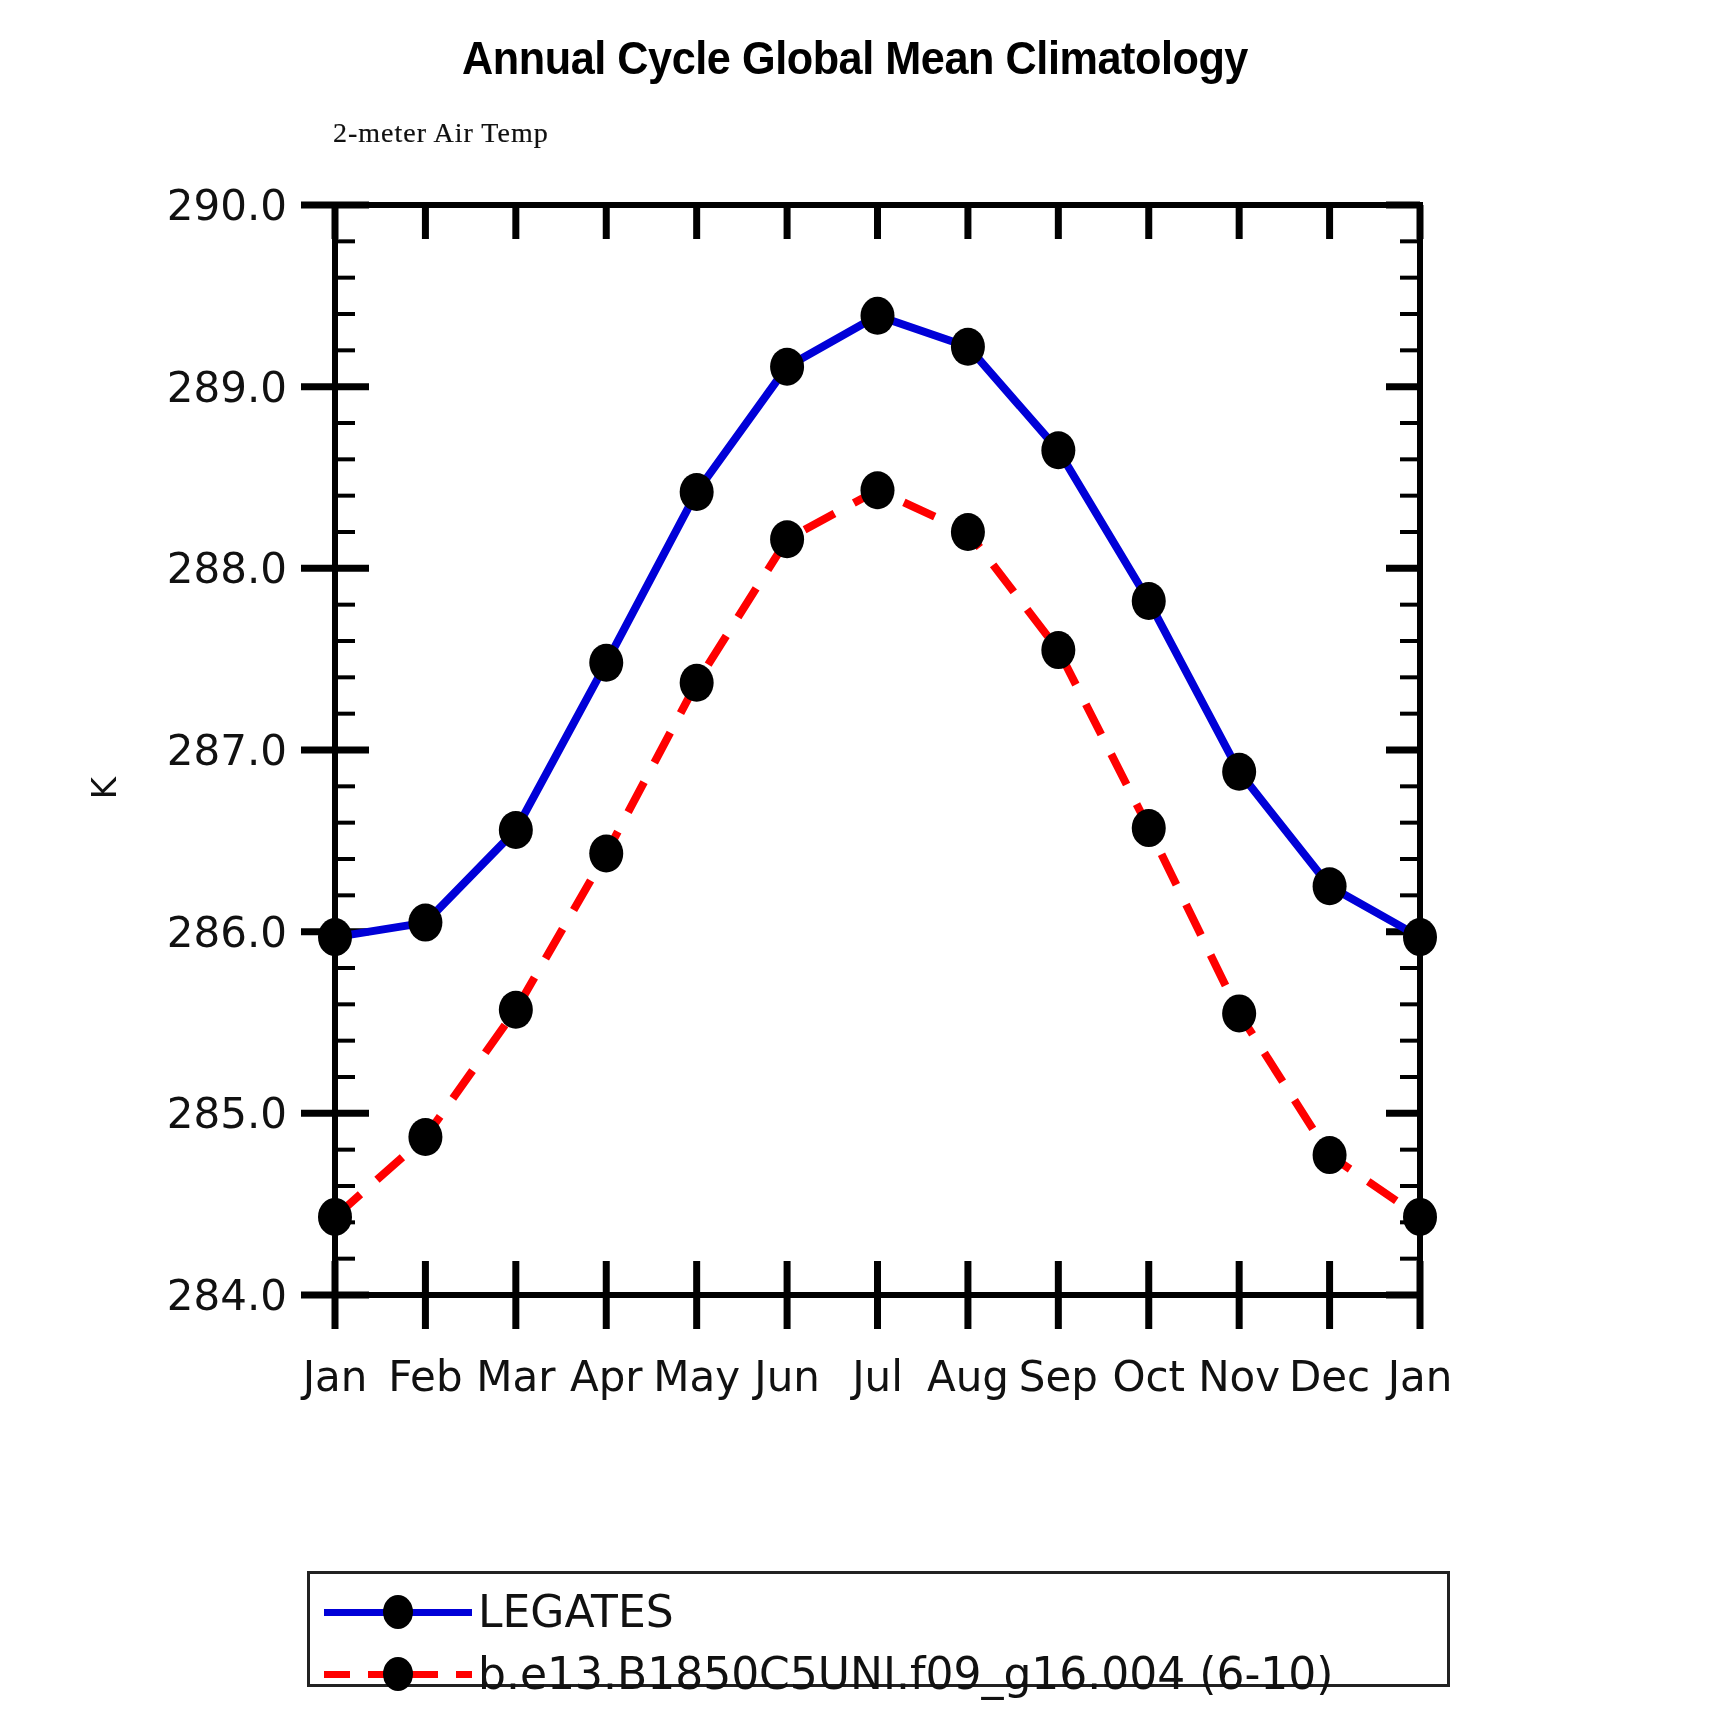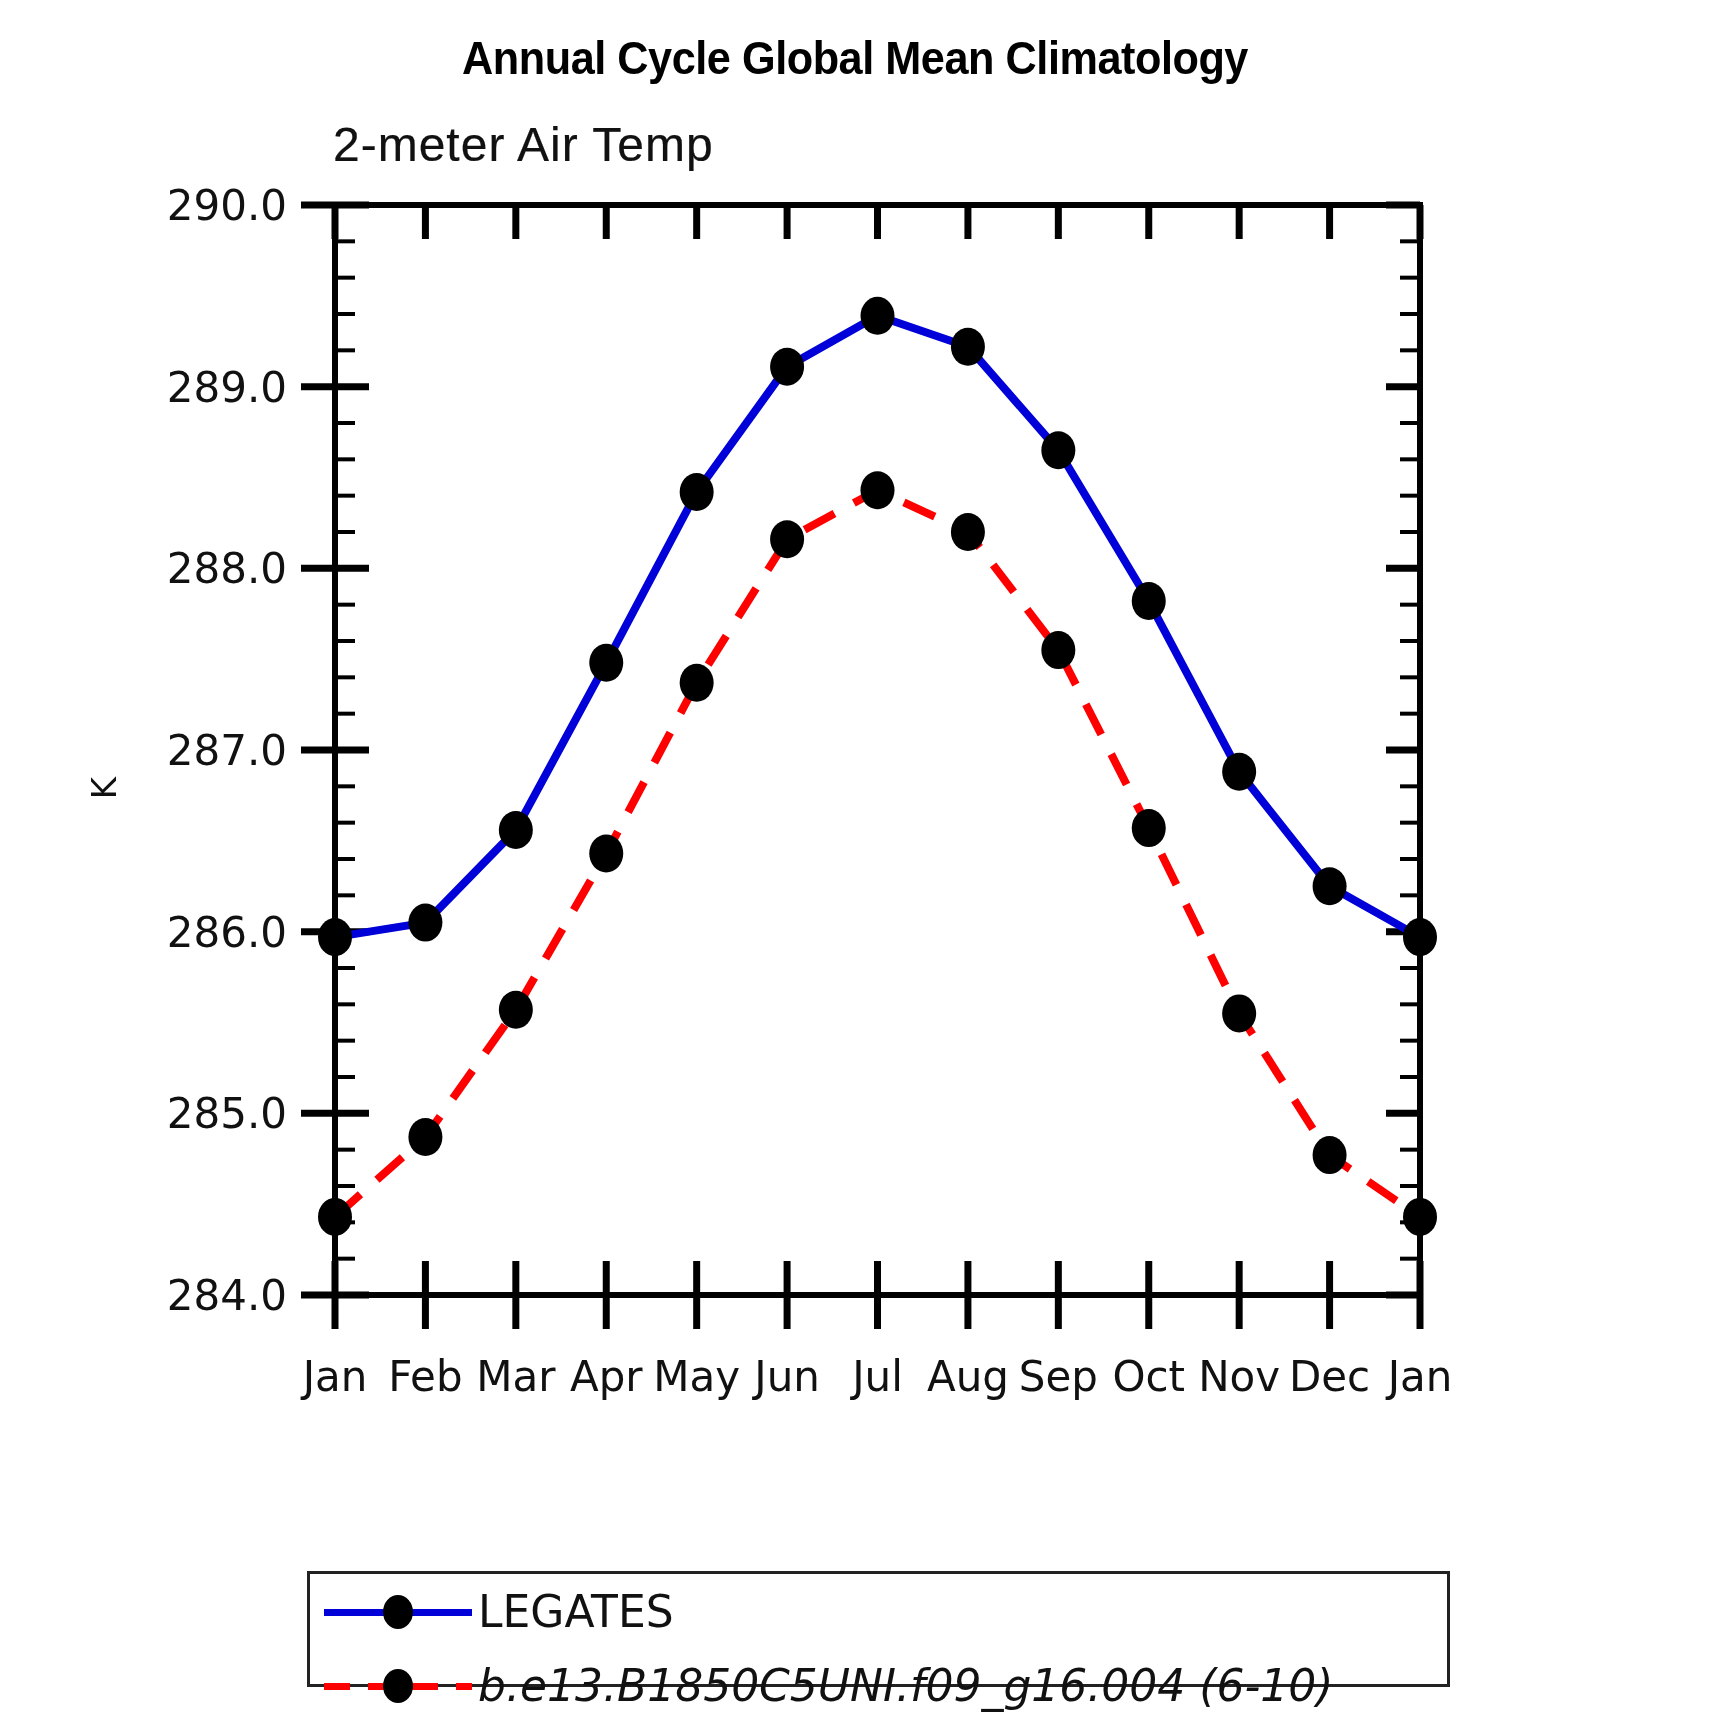--- a/index.html
+++ b/index.html
@@ -21,22 +21,22 @@
     font-size:47px;
     letter-spacing:-0.5px;
     transform:scaleX(0.92);
     transform-origin:center top;
     white-space:nowrap;
   }
 
   .subtitle {
     position:absolute;
     left:333px; top:117px;
-    font-family:Liberation Sans, sans-serif;
-    font-size:48px;
+    font-family:Liberation Serif, serif;
+    font-size:28px;
     font-weight:300;
     letter-spacing:1px;
     -webkit-text-stroke:0.2px #000;
     color:#111;
     white-space:nowrap;
   }
 
   .ylabel {
     position:absolute;
     left:74px; top:768px;
@@ -68,21 +68,21 @@
     box-sizing:border-box;
   }
   .legend-row {
     position:absolute;
     left:0; right:0;
     height:64px;
     display:flex;
     align-items:center;
   }
   .legend-row.r1 { top:6px; }
-  .legend-row.r2 { top:80px;font-style:italic; }
+  .legend-row.r2 { top:68px; }
   .legend-sample {
     position:relative;
     width:160px; height:64px;
     flex:0 0 160px;
     margin-left:8px;
   }
   .legend-sample .lseg {
     position:absolute;
     left:6px; right:6px; top:50%;
     height:7px;

